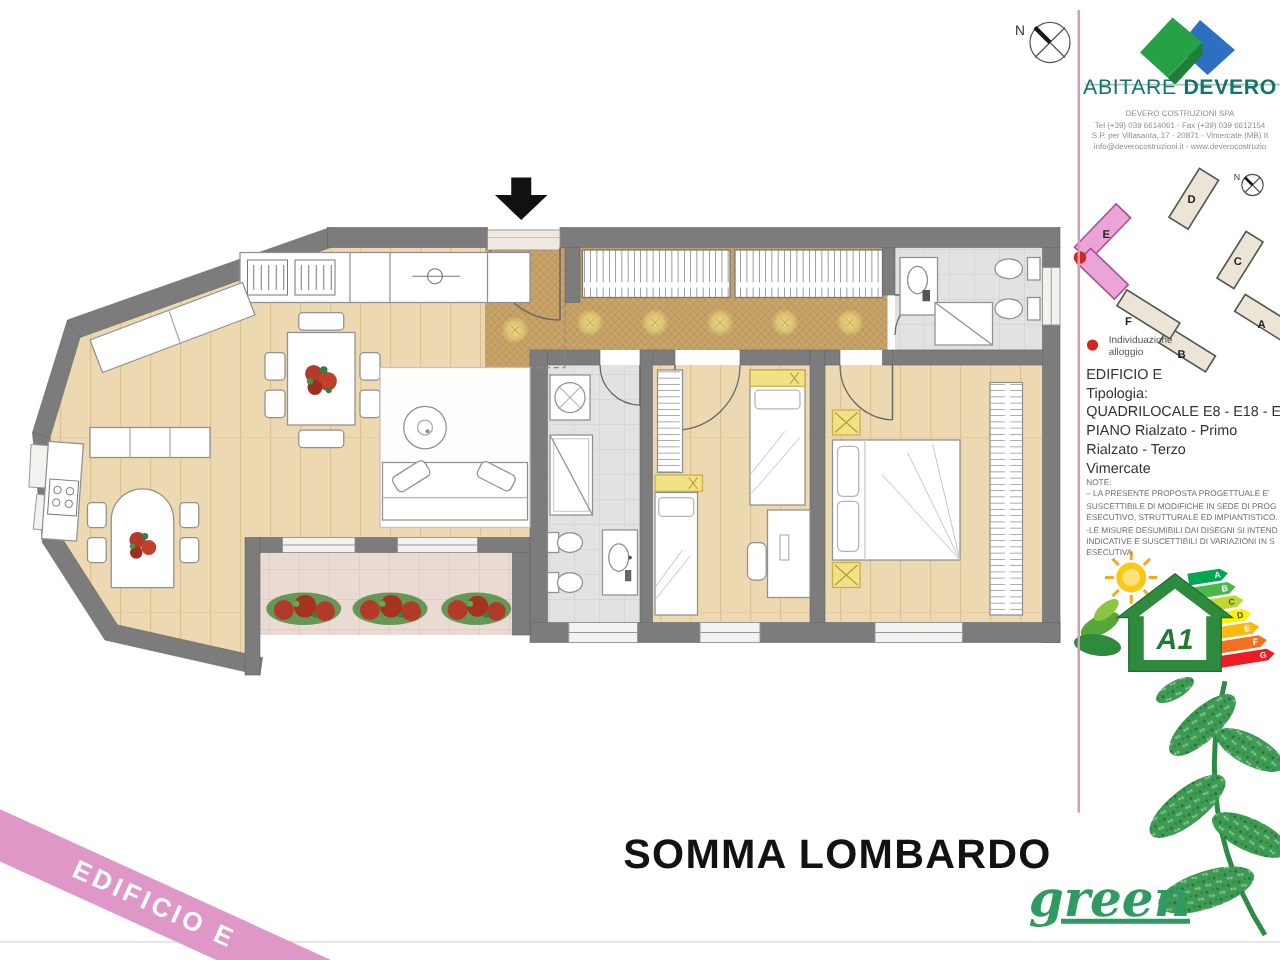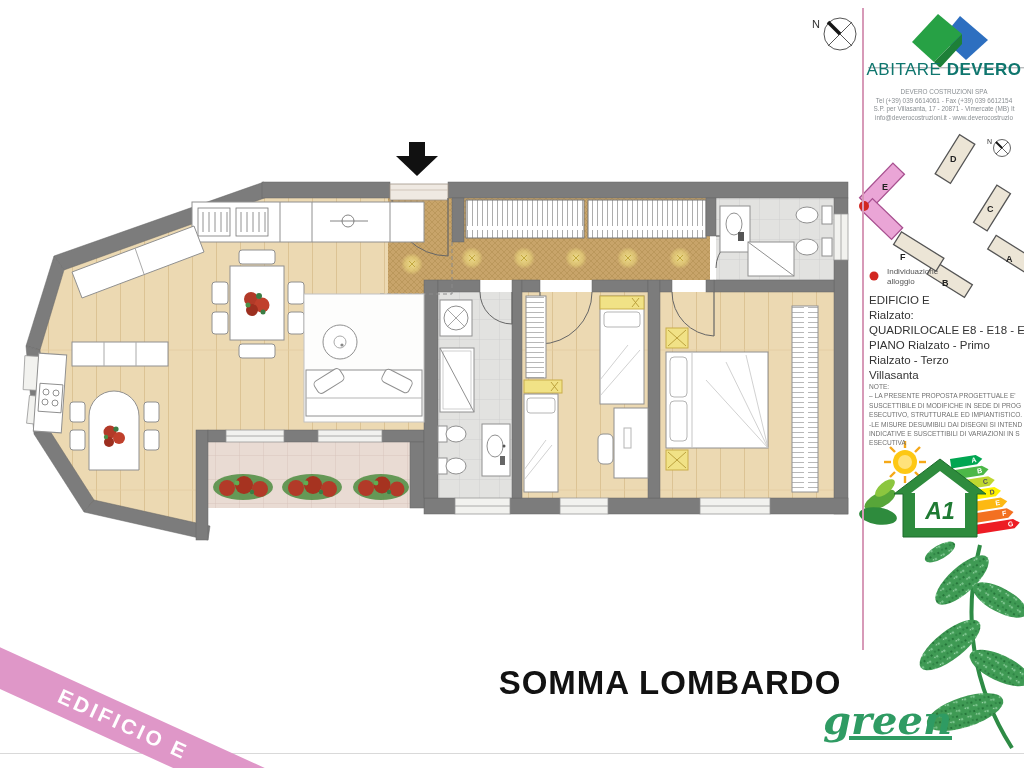--- a/index.html
+++ b/index.html
@@ -492,25 +492,25 @@
   <div>info@deverocostruzioni.it - www.deverocostruzio</div>
 </div>
 
 <div class="abs legendtxt">
   <div>Individuazione</div>
   <div>alloggio</div>
 </div>
 
 <div class="abs unitinfo">
   <div>EDIFICIO E</div>
-  <div>Rialzato:</div>
+  <div>Tipologia:</div>
   <div>QUADRILOCALE E8 - E18 - E30 -</div>
   <div>PIANO Rialzato - Primo</div>
   <div>Rialzato - Terzo</div>
-  <div>Villasanta</div>
+  <div>Vimercate</div>
 </div>
 
 <div class="abs notes">
   <div>NOTE:</div>
   <div>– LA PRESENTE PROPOSTA PROGETTUALE E'</div>
   <div>SUSCETTIBILE DI MODIFICHE IN SEDE DI PROG</div>
   <div>ESECUTIVO, STRUTTURALE ED IMPIANTISTICO.</div>
   <div>-LE MISURE DESUMIBILI DAI DISEGNI SI INTEND</div>
   <div>INDICATIVE E SUSCETTIBILI DI VARIAZIONI IN S</div>
   <div>ESECUTIVA</div>

